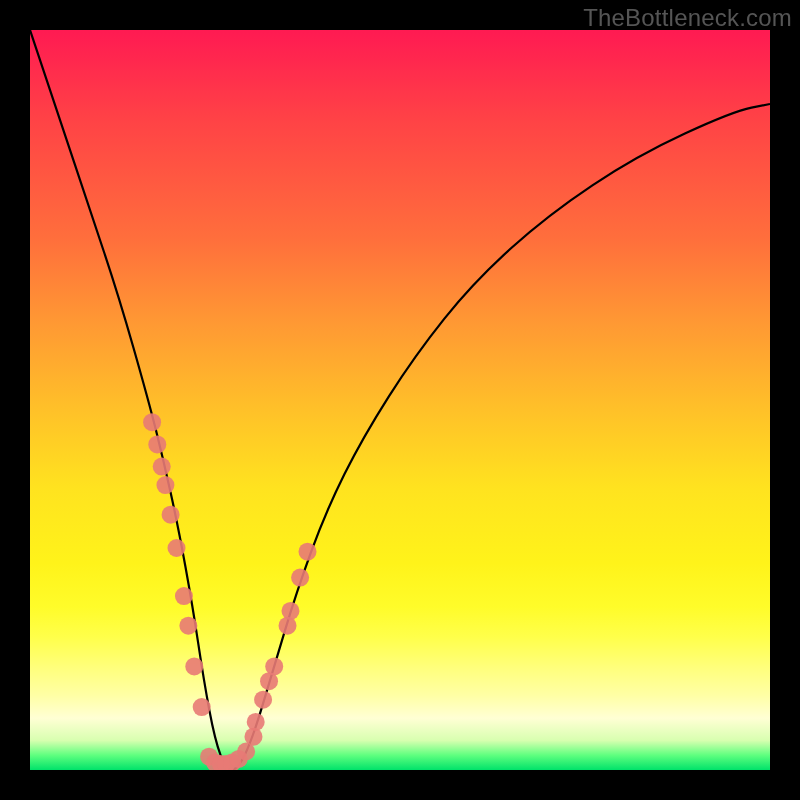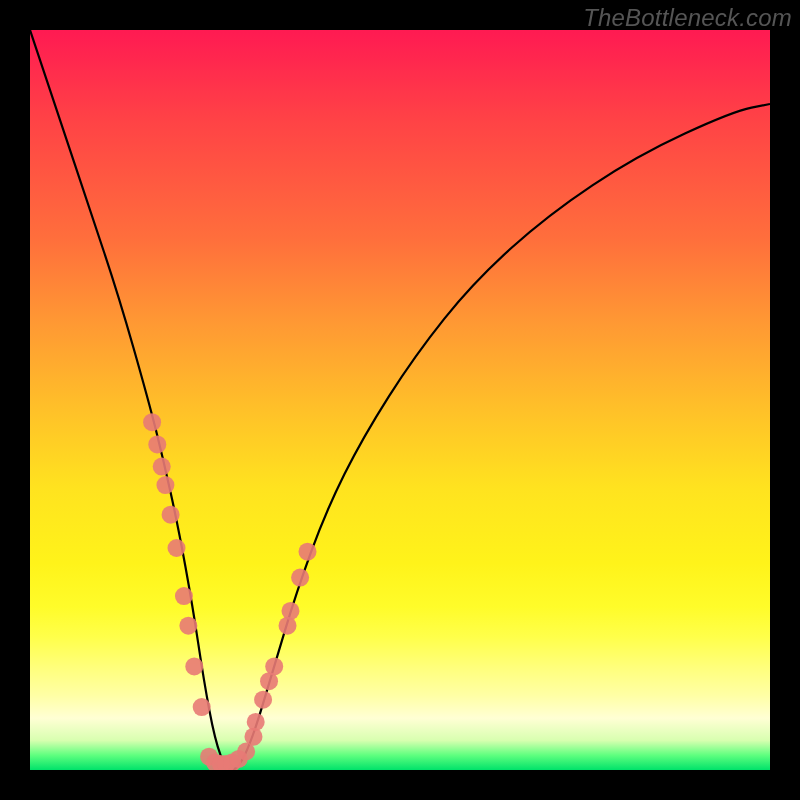--- a/index.html
+++ b/index.html
@@ -11,21 +11,20 @@
     background: #000;
     font-family: Arial, Helvetica, sans-serif;
   }
   .frame {
     position: absolute;
     left: 0;
     top: 0;
     width: 800px;
     height: 800px;
     background: #000;
-    font-style: italic;
   }
   .plot {
     position: absolute;
     left: 30px;
     top: 30px;
     width: 740px;
     height: 740px;
     background: linear-gradient(
       to bottom,
       #ff1a52 0%,

